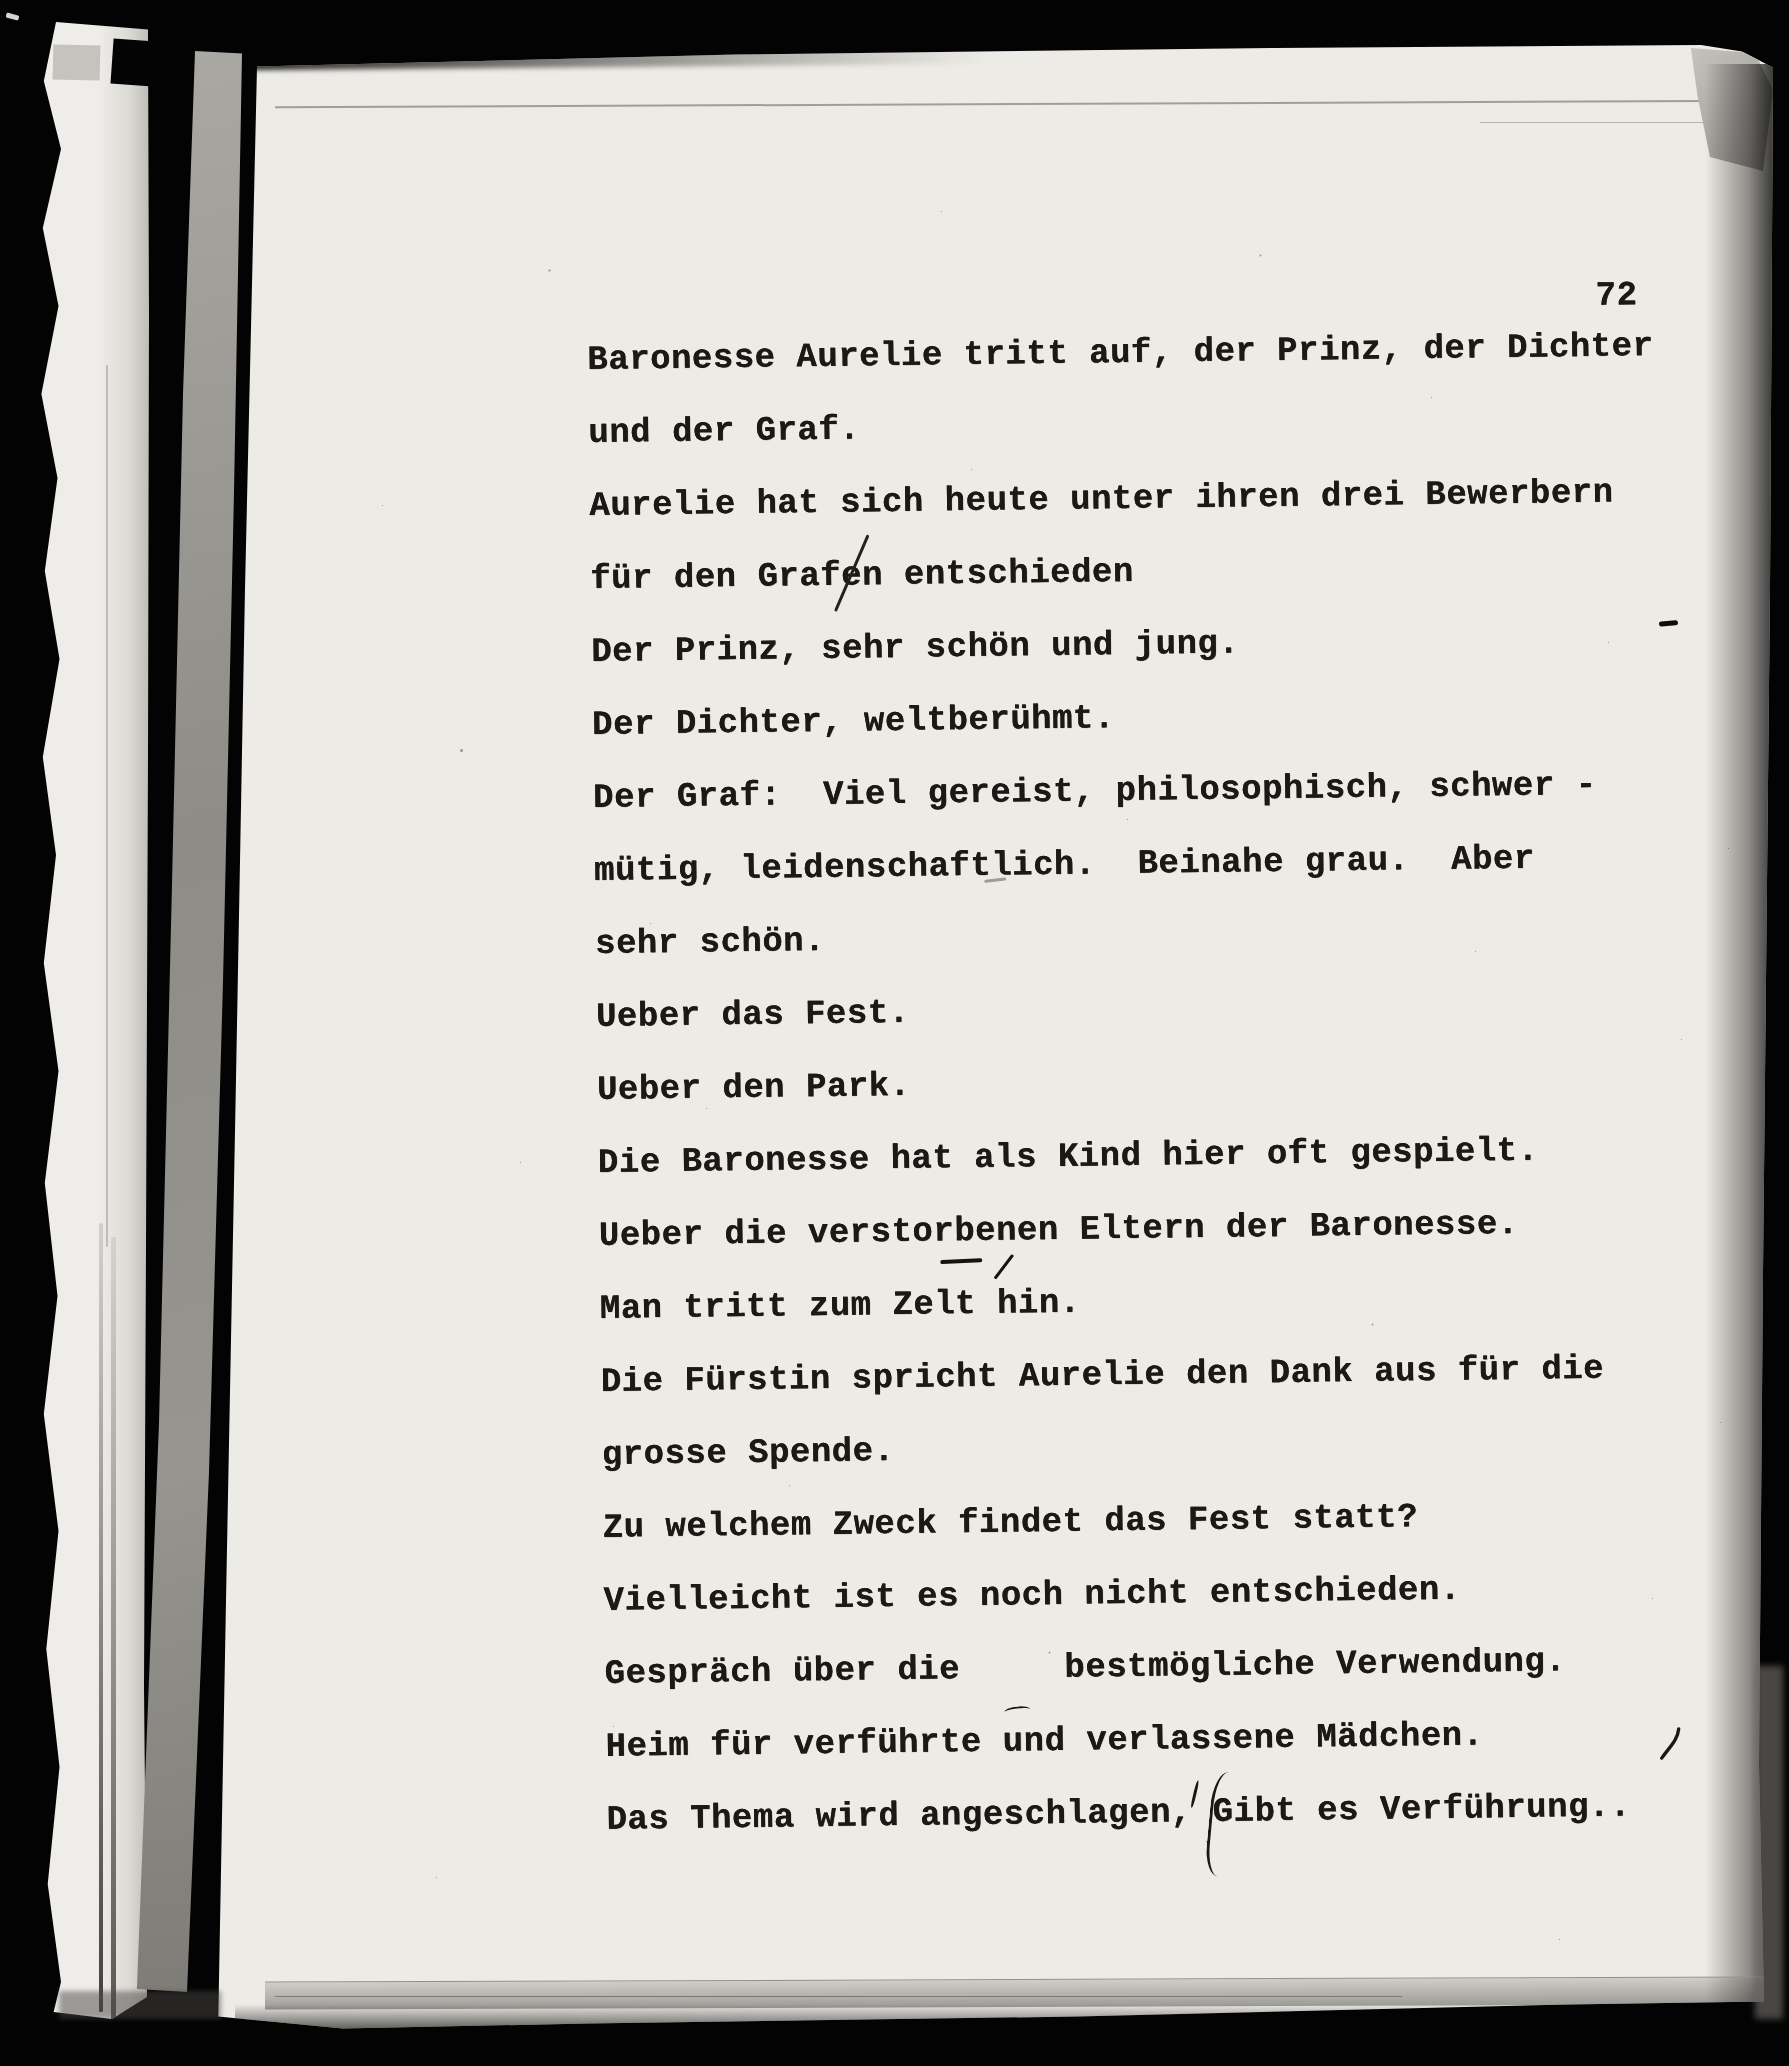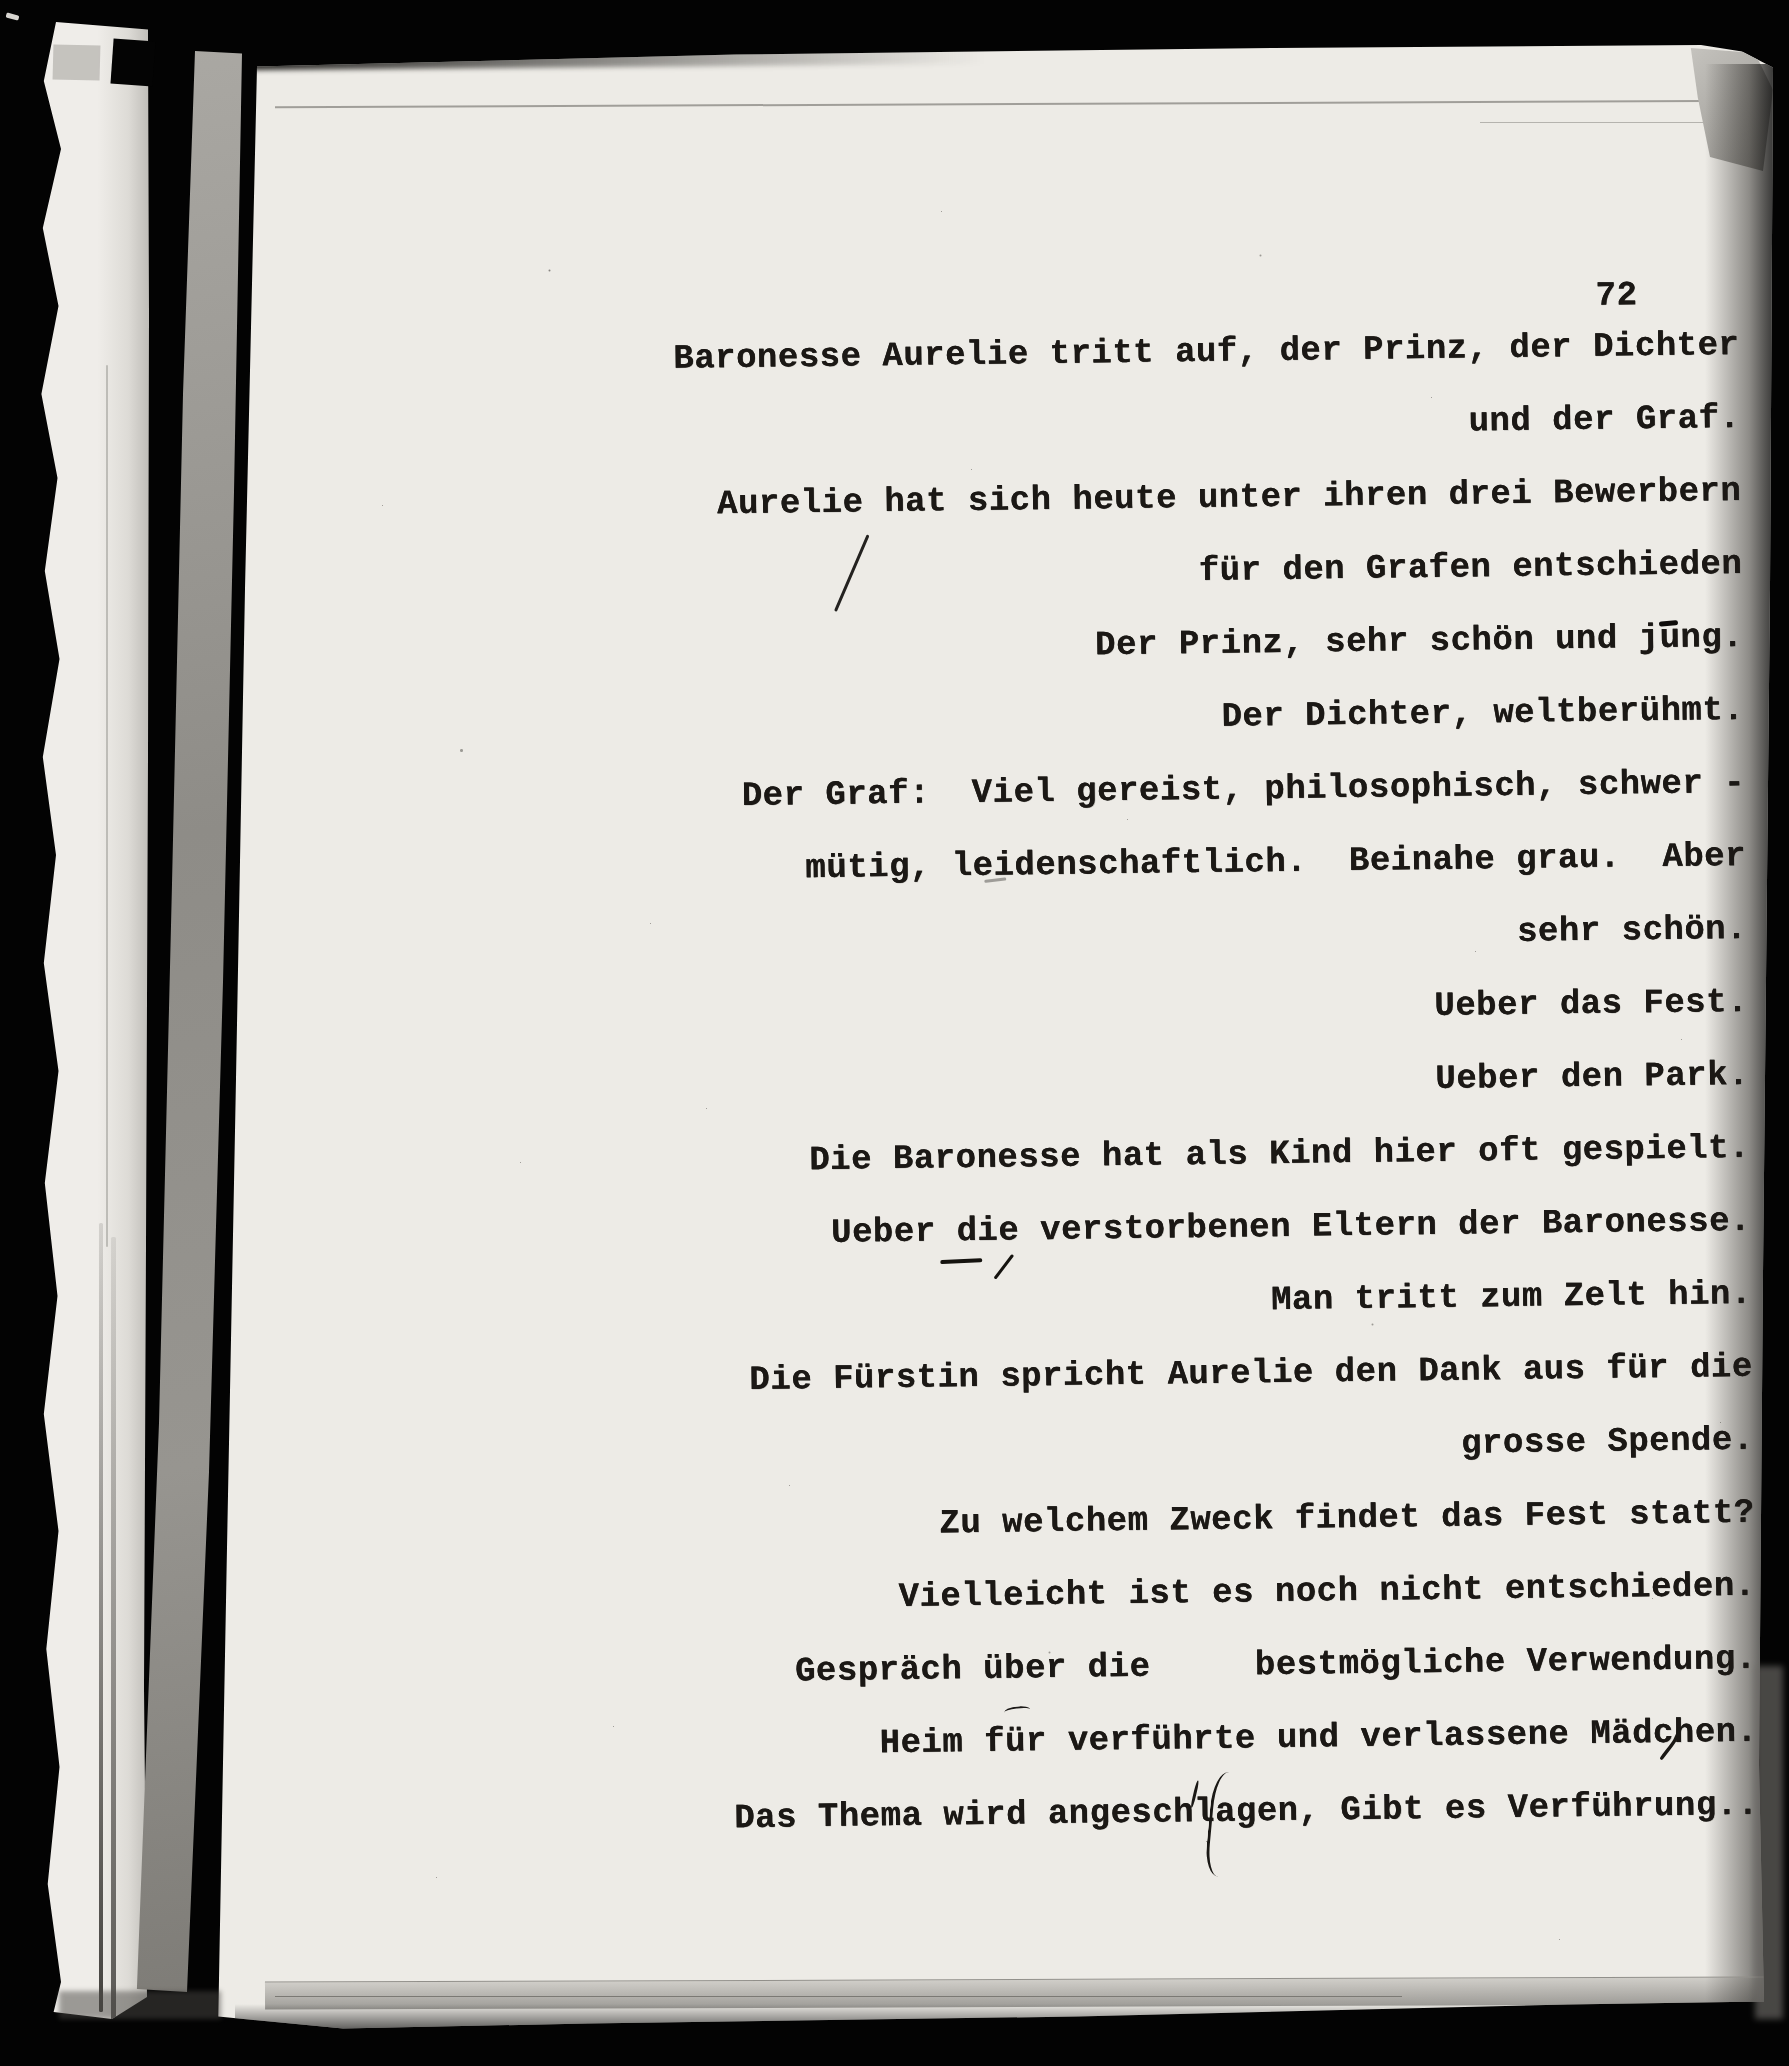--- a/index.html
+++ b/index.html
@@ -2,21 +2,20 @@
 <html style="font-size:7.8px"><head>
 <meta charset="utf-8">
 <style>
   html,body{margin:0;padding:0;background:#000;}
   #stage{
     position:relative;
     width:1789px;height:2066px;
     background:#030303;
     overflow:hidden;
     font-family:"Liberation Mono","DejaVu Sans Mono",monospace;
-    text-align:right;
   }
   
   .left-strip{
     position:absolute;left:34px;top:22px;width:115px;height:2004px;
     background:linear-gradient(to right,#efede9 55%,#dddbd6 82%,#bfbdb8);
     clip-path:polygon(22px 0px,114px 7.4px,115px 294px,114px 735px,112px 1225px,110px 1666px,113px 1975px,78px 1997px,19.6px 1990px,27px 1960px,13.7px 1862px,25.5px 1745px,12.3px 1627px,24.5px 1509px,9.8px 1392px,23.5px 1274px,10.8px 1161px,24.5px 1049px,9.8px 941px,22px 833px,8.8px 735px,25.5px 637px,10.8px 549px,23.5px 456px,7.4px 372px,24.5px 284px,8.8px 206px,27px 127px,9.8px 59px);
   }
   .crease{position:absolute;border-radius:1.5px;}
   .crease.c1{left:65px;top:1201px;width:3.9px;height:789px;
     background:linear-gradient(to bottom,rgba(60,58,54,.15),rgba(25,23,20,.8));}

